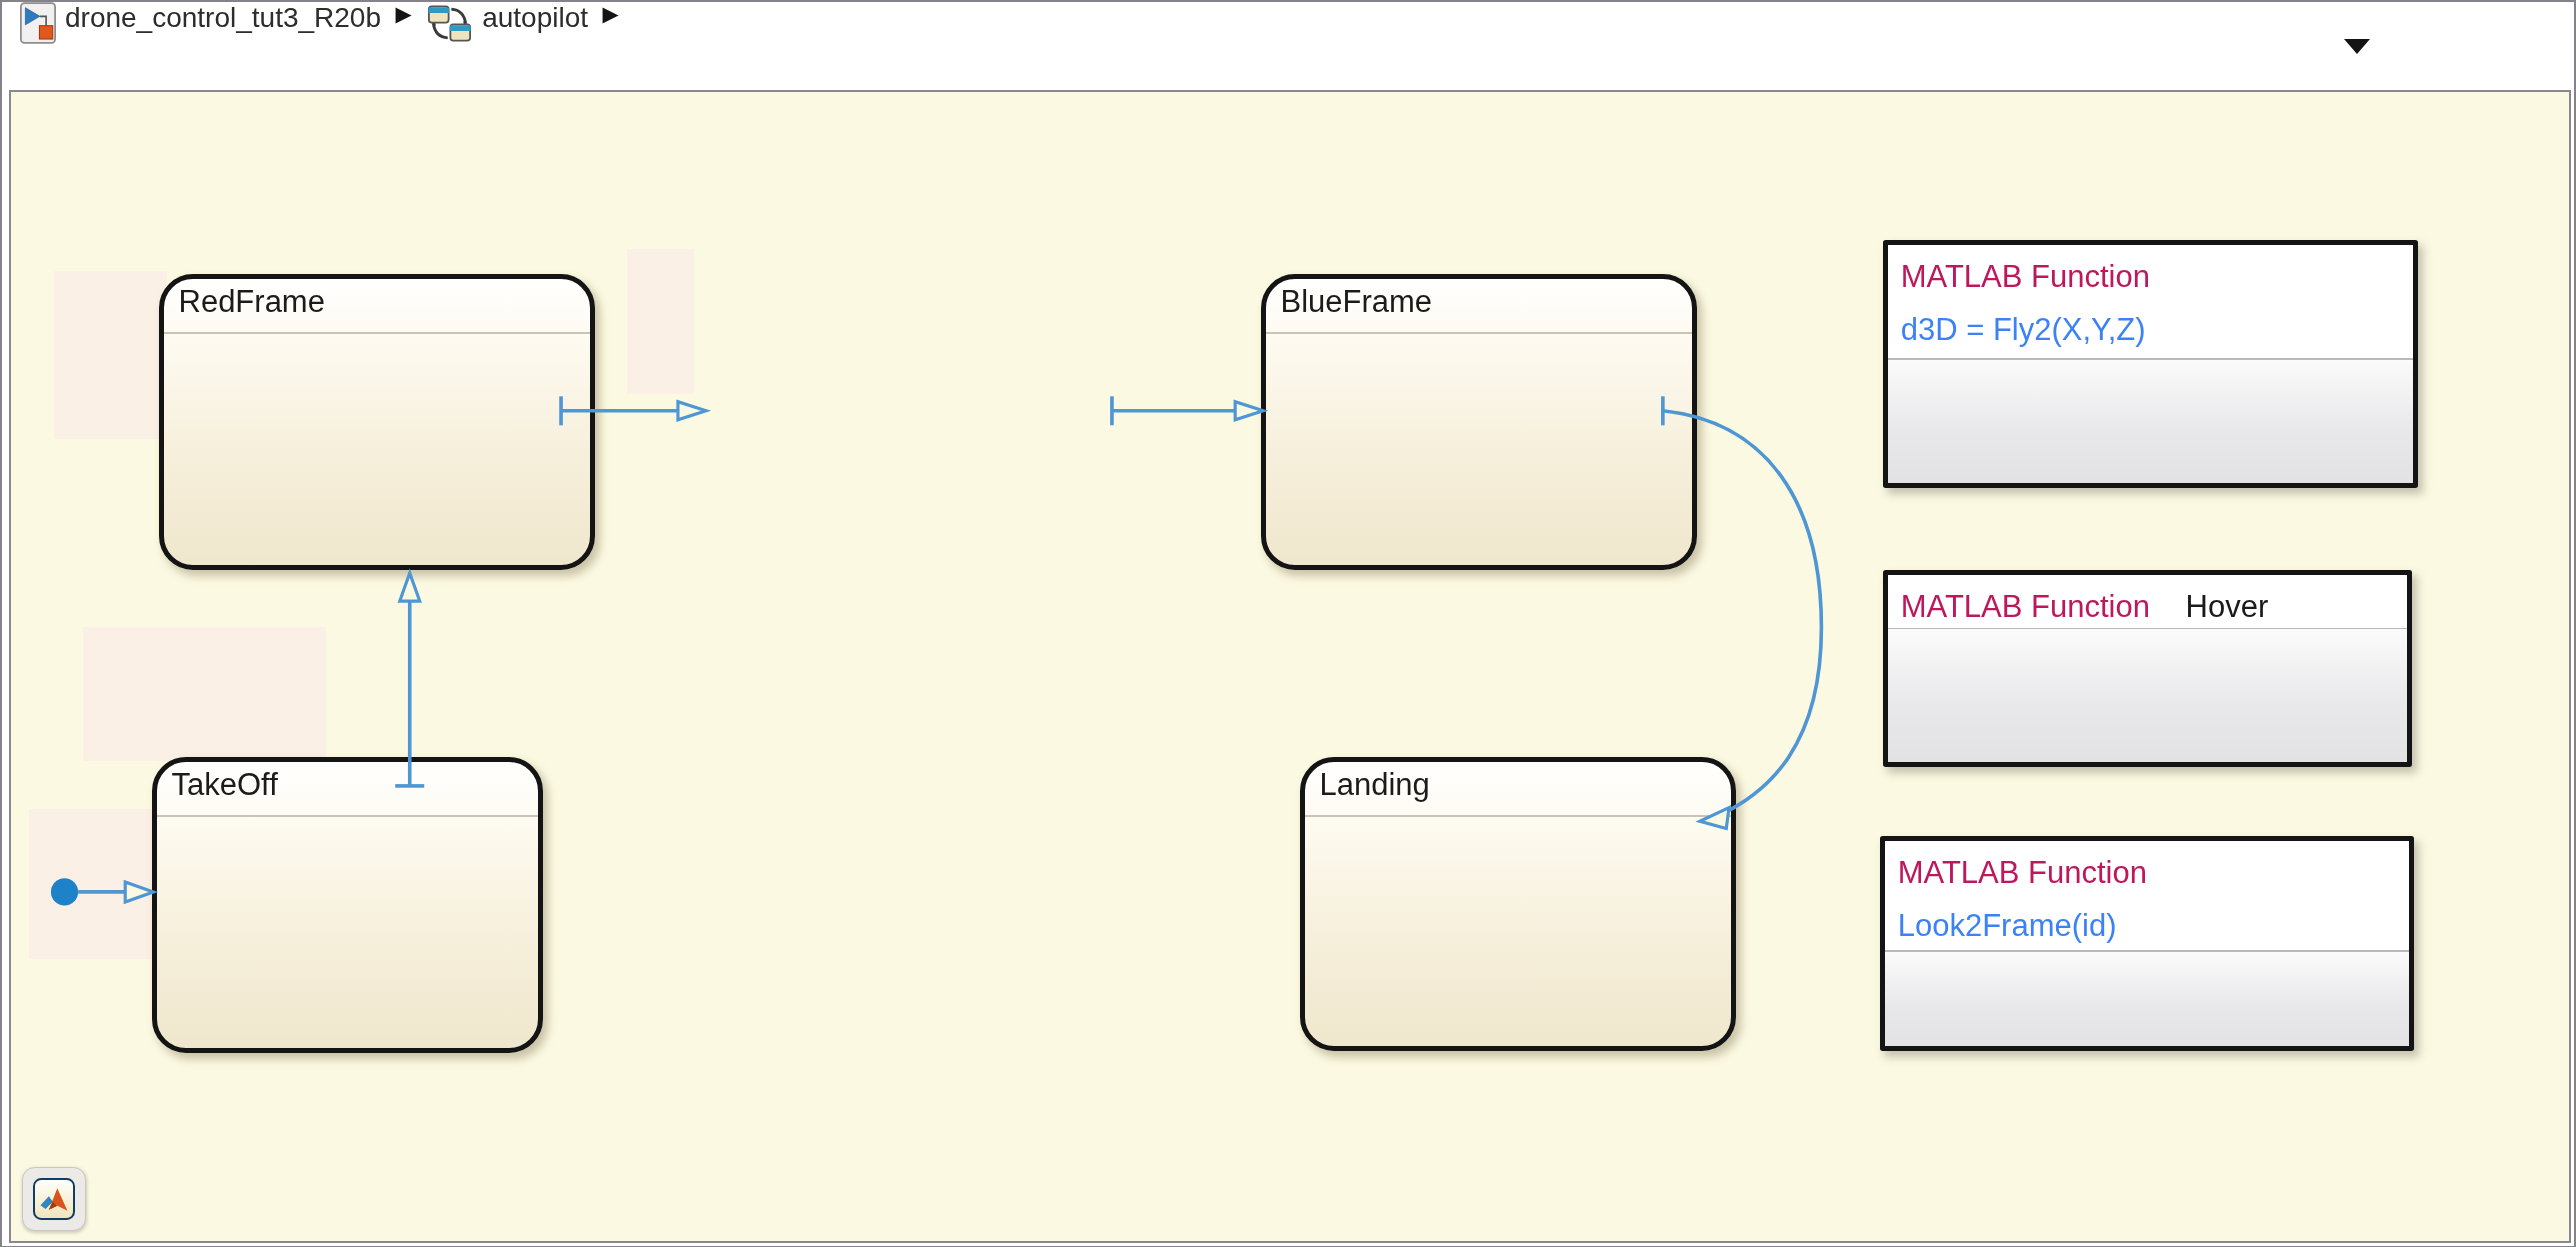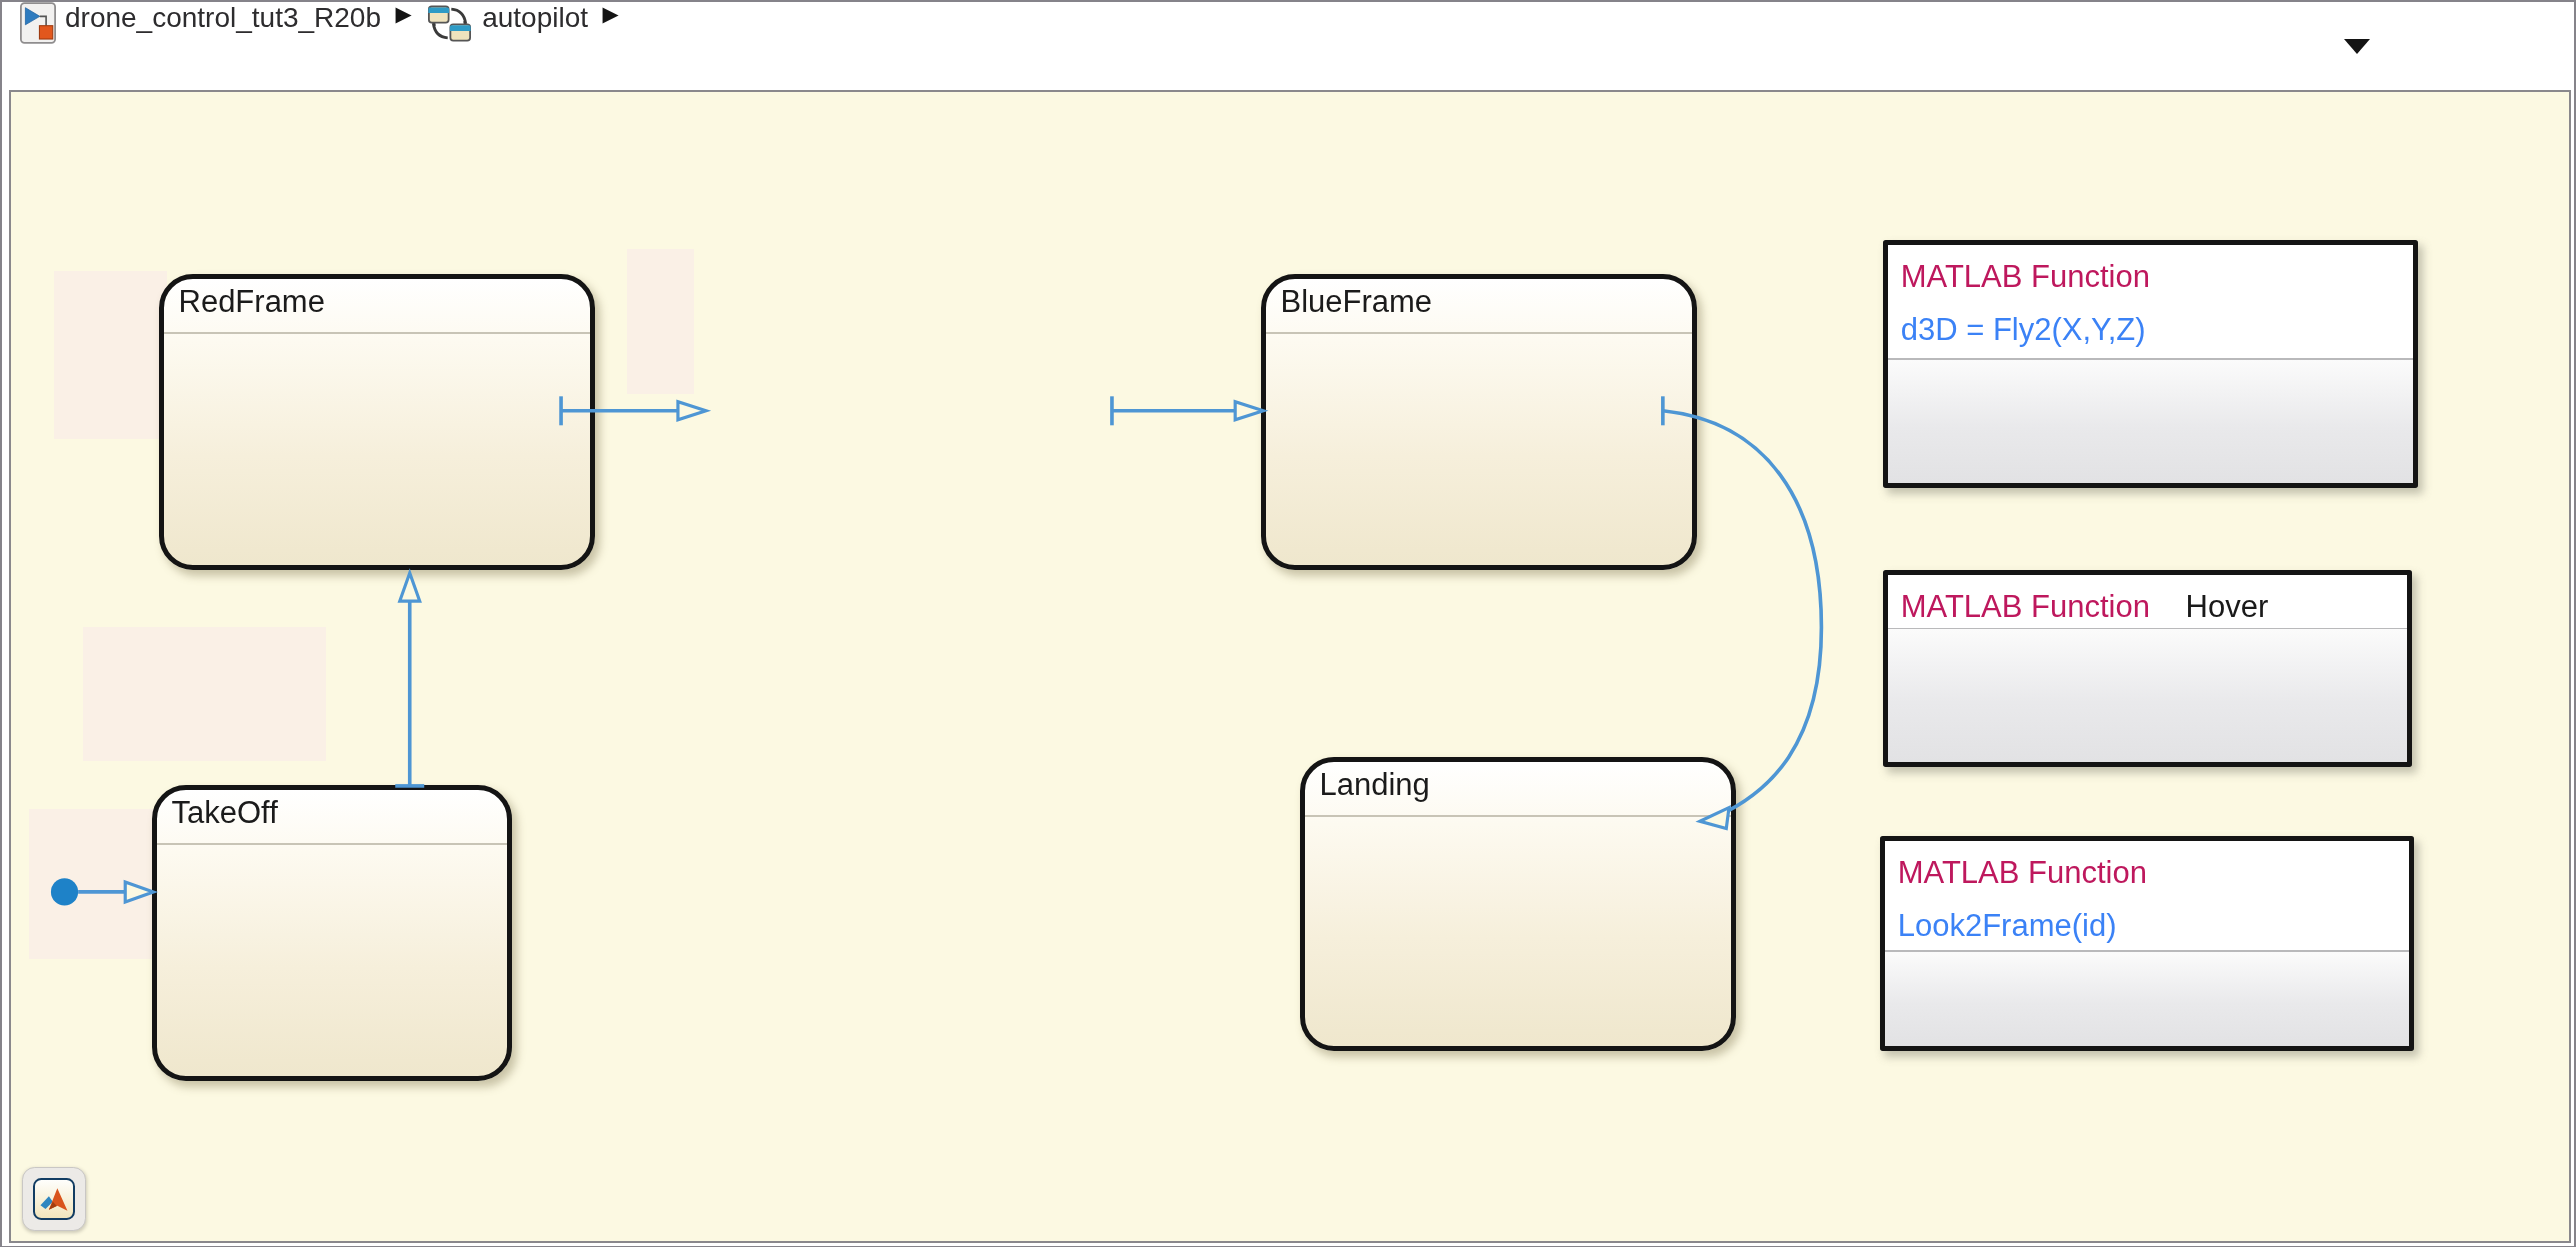--- a/index.html
+++ b/index.html
@@ -40,21 +40,21 @@
     position:absolute; left:14.5px; top:5.4px; font-size:31px; color:#1b1b1b;
     white-space:nowrap;
   }
   .state-sep {
     position:absolute; left:0; right:0; top:53px; height:1.8px;
     background:#b5b1a2; opacity:.75;
   }
   .st-red    { left:157px;  top:272px; width:436px; height:296px; }
   .st-green  { left:702px;  top:272px; width:435px; height:296px; }
   .st-blue   { left:1259px; top:272px; width:436px; height:296px; }
-  .st-takeoff{ left:150px;  top:755px; width:360px; height:296px;margin-top:28px; }
+  .st-takeoff{ left:150px;  top:755px; width:391px; height:296px; }
   .st-landing{ left:1298px; top:755px; width:436px; height:294px; }
   
   .fb {
     position:absolute; box-sizing:border-box;
     border:5.4px solid #141414; border-radius:2.7px; background:#ffffff;
     box-shadow:4.5px 5.4px 8.2px rgba(120,118,105,.42);
   }
   .fb-title { position:absolute; left:12.7px; top:5.4px; font-size:31px; line-height:53px; white-space:nowrap; }
   .fb-header { color:#be185d; }
   .fb-sig { display:block; color:#3b82f6; }

